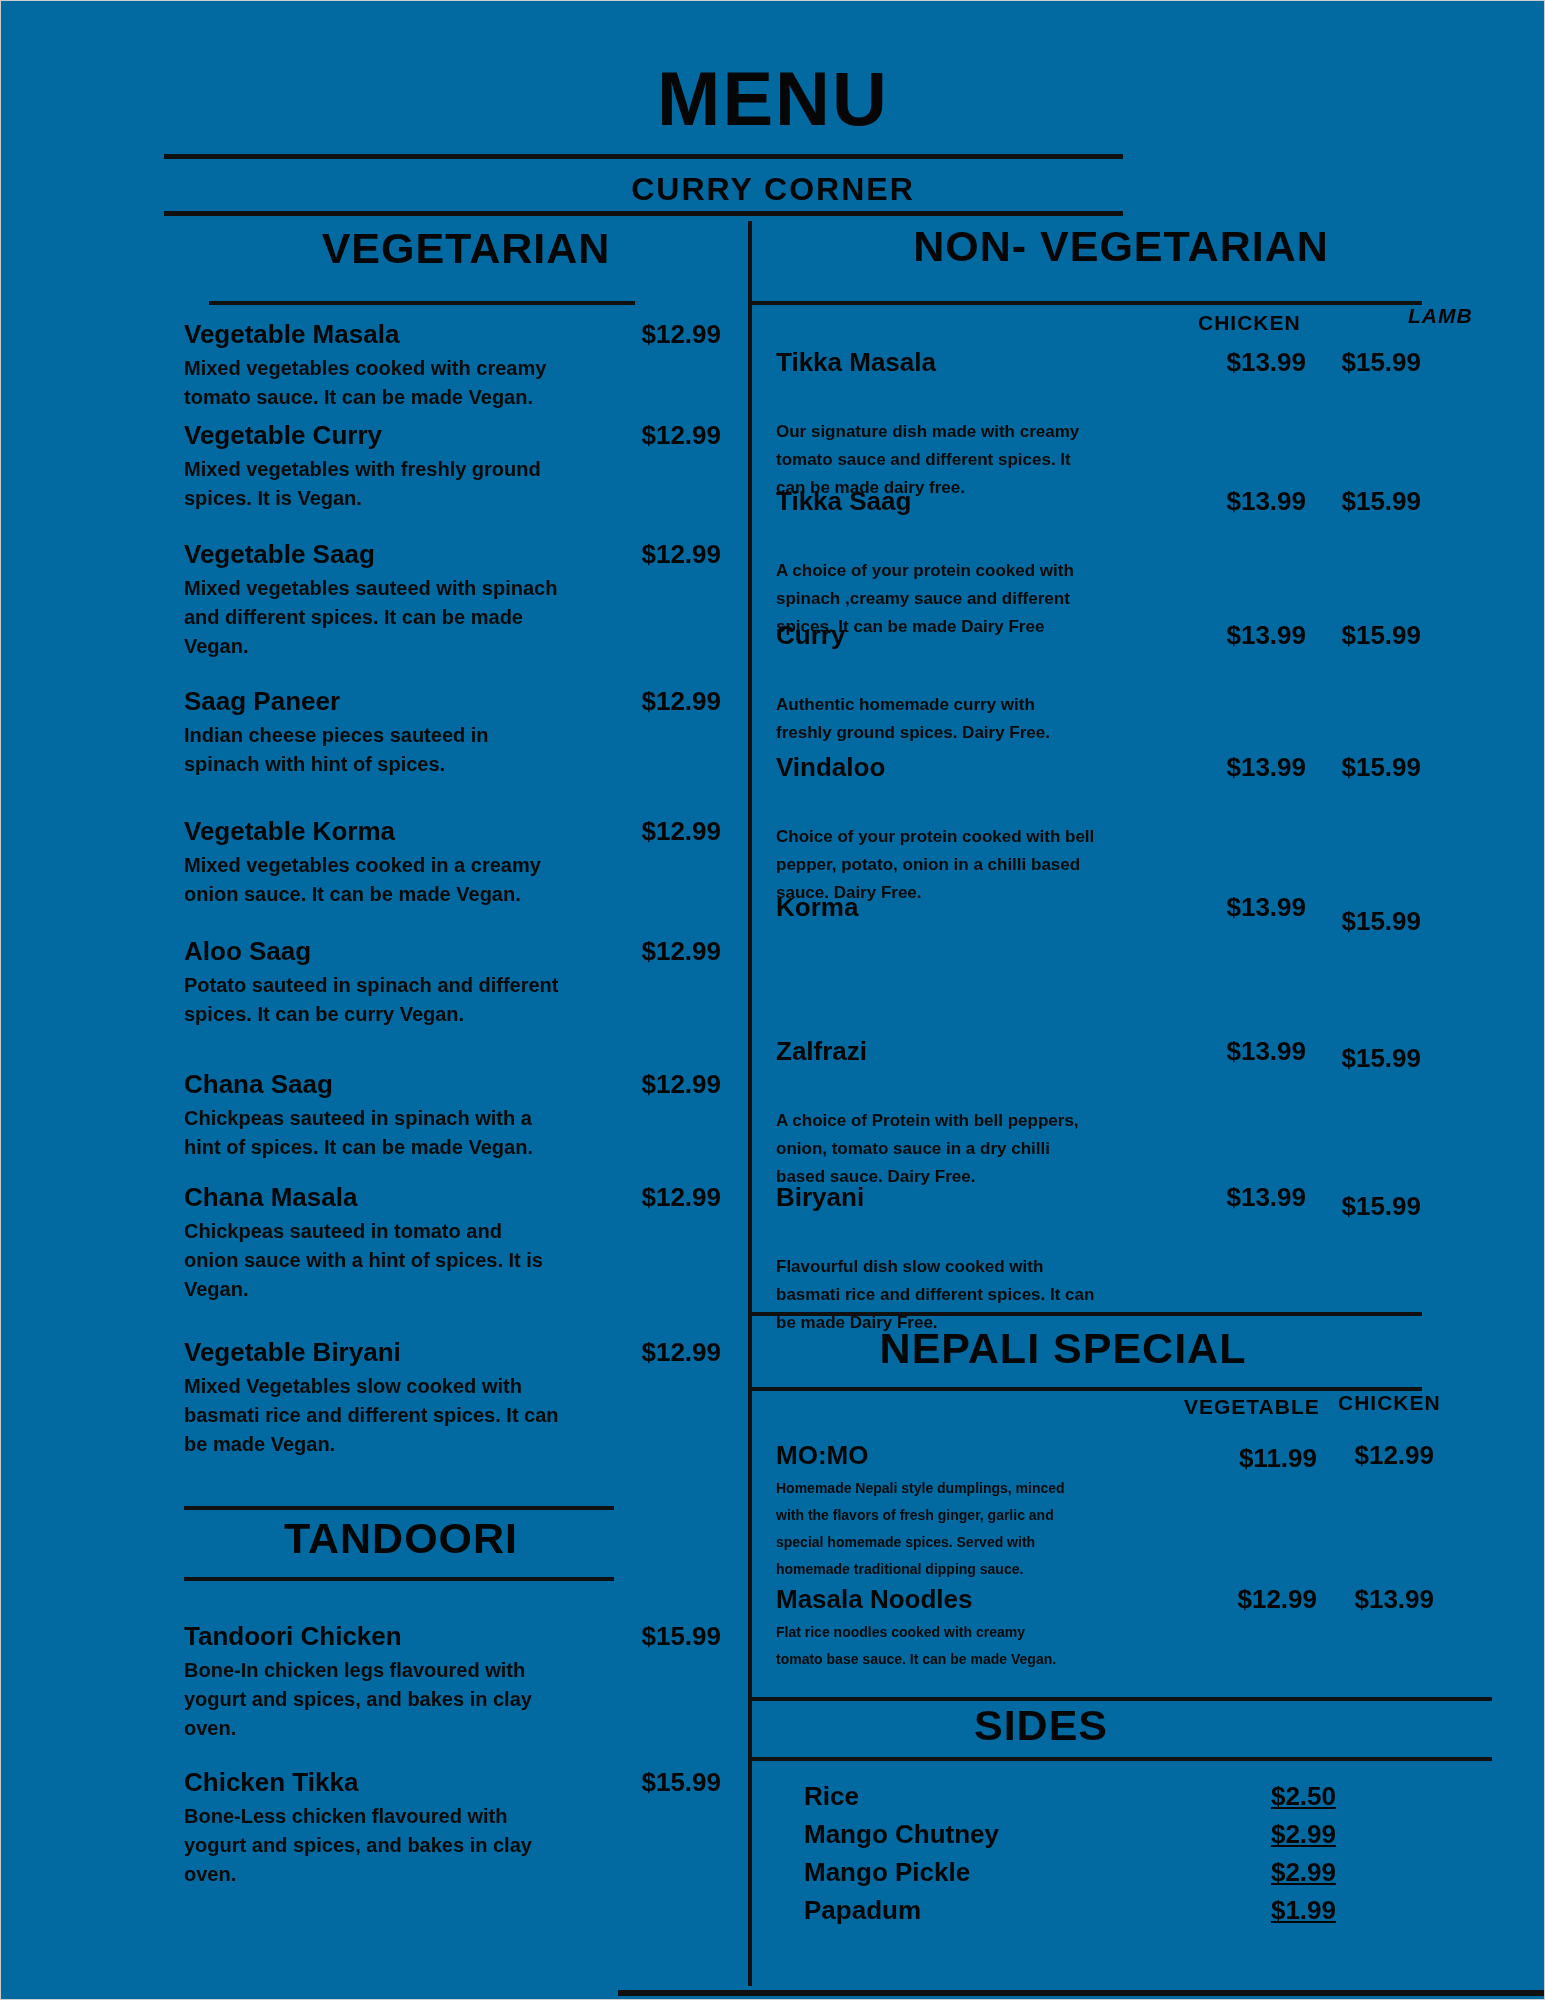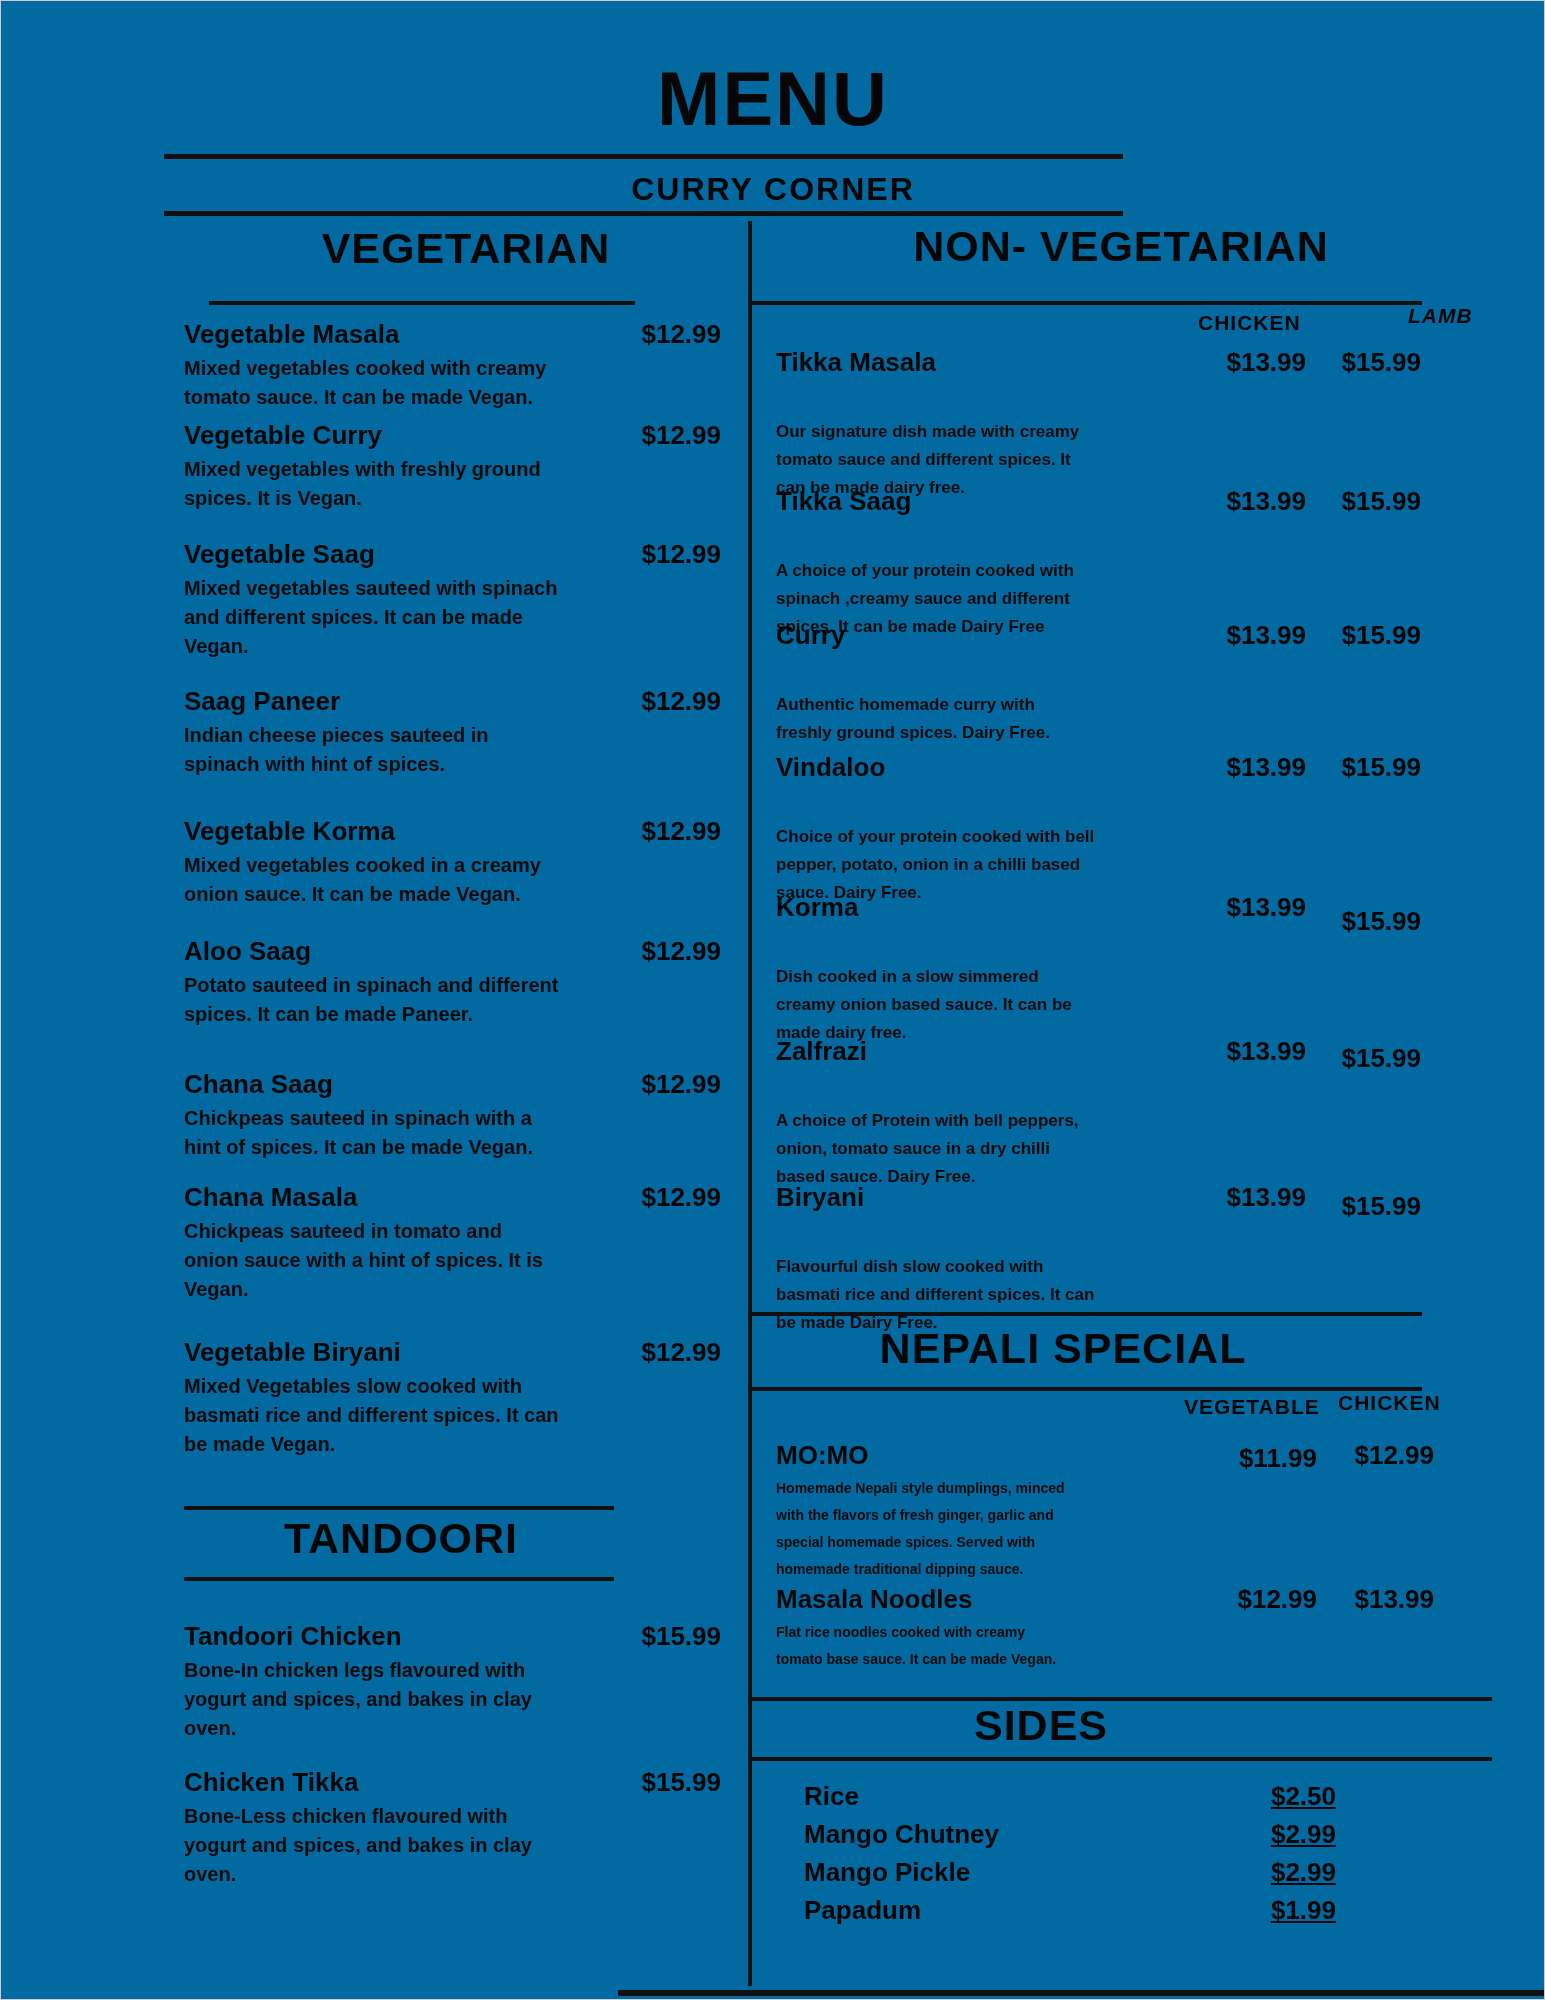--- a/index.html
+++ b/index.html
@@ -73,21 +73,21 @@
 spinach with hint of spices.</div>
   </div>
   <div class="item" style="top:813px">
     <div class="item-head"><span class="item-name">Vegetable Korma</span><span class="item-price">$12.99</span></div>
     <div class="item-desc">Mixed vegetables cooked in a creamy
 onion sauce. It can be made Vegan.</div>
   </div>
   <div class="item" style="top:933px">
     <div class="item-head"><span class="item-name">Aloo Saag</span><span class="item-price">$12.99</span></div>
     <div class="item-desc">Potato sauteed in spinach and different
-spices. It can be made Paneer.</div>
+spices. It can be curry Vegan.</div>
   </div>
   <div class="item" style="top:1066px">
     <div class="item-head"><span class="item-name">Chana Saag</span><span class="item-price">$12.99</span></div>
     <div class="item-desc">Chickpeas sauteed in spinach with a
 hint of spices. It can be made Vegan.</div>
   </div>
   <div class="item" style="top:1179px">
     <div class="item-head"><span class="item-name">Chana Masala</span><span class="item-price">$12.99</span></div>
     <div class="item-desc">Chickpeas sauteed in tomato and
 onion sauce with a hint of spices. It is
@@ -140,23 +140,20 @@
 freshly ground spices. Dairy Free.</div>
   </div>
   <div class="ritem" style="top:749px">
     <div class="item-head"><span class="item-name">Vindaloo</span><span class="p1">$13.99</span><span class="p2">$15.99</span></div>
     <div class="item-desc">Choice of your protein cooked with bell
 pepper, potato, onion in a chilli based
 sauce. Dairy Free.</div>
   </div>
   <div class="ritem" style="top:889px">
     <div class="item-head"><span class="item-name">Korma</span><span class="p1">$13.99</span><span class="p2" style="top:15px">$15.99</span></div>
-    <div class="item-desc">Dish cooked in a slow simmered
-creamy onion based sauce. It can be
-made dairy free.</div>
   </div>
   <div class="ritem" style="top:1033px">
     <div class="item-head"><span class="item-name">Zalfrazi</span><span class="p1">$13.99</span><span class="p2" style="top:8px">$15.99</span></div>
     <div class="item-desc">A choice of Protein with bell peppers,
 onion, tomato sauce in a dry chilli
 based sauce. Dairy Free.</div>
   </div>
   <div class="ritem" style="top:1179px">
     <div class="item-head"><span class="item-name">Biryani</span><span class="p1">$13.99</span><span class="p2" style="top:10px">$15.99</span></div>
     <div class="item-desc">Flavourful dish slow cooked with

